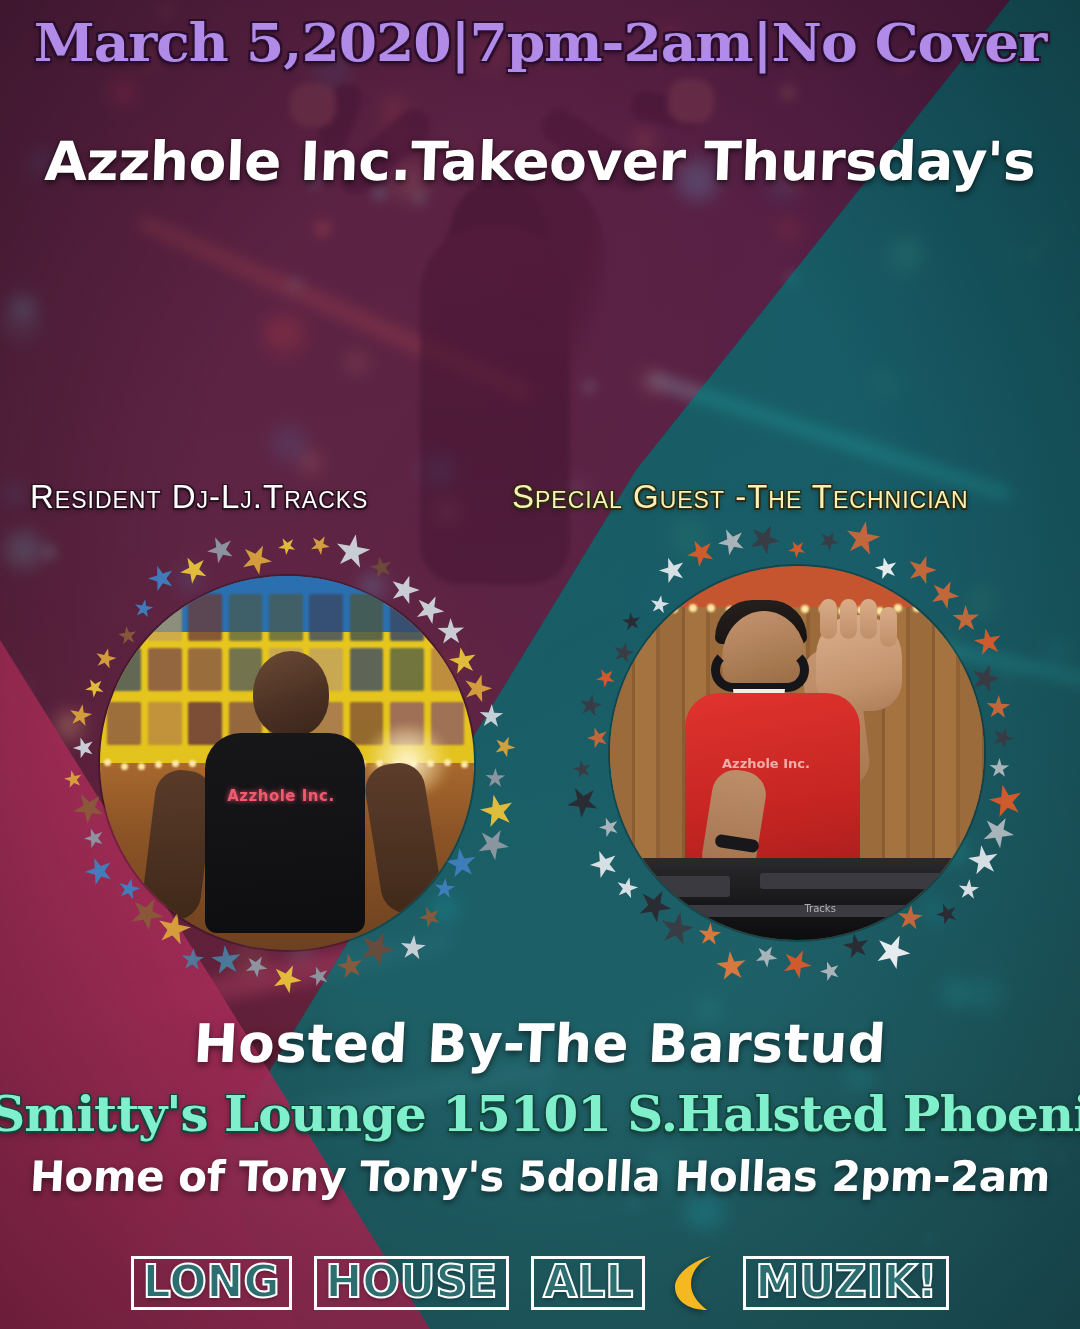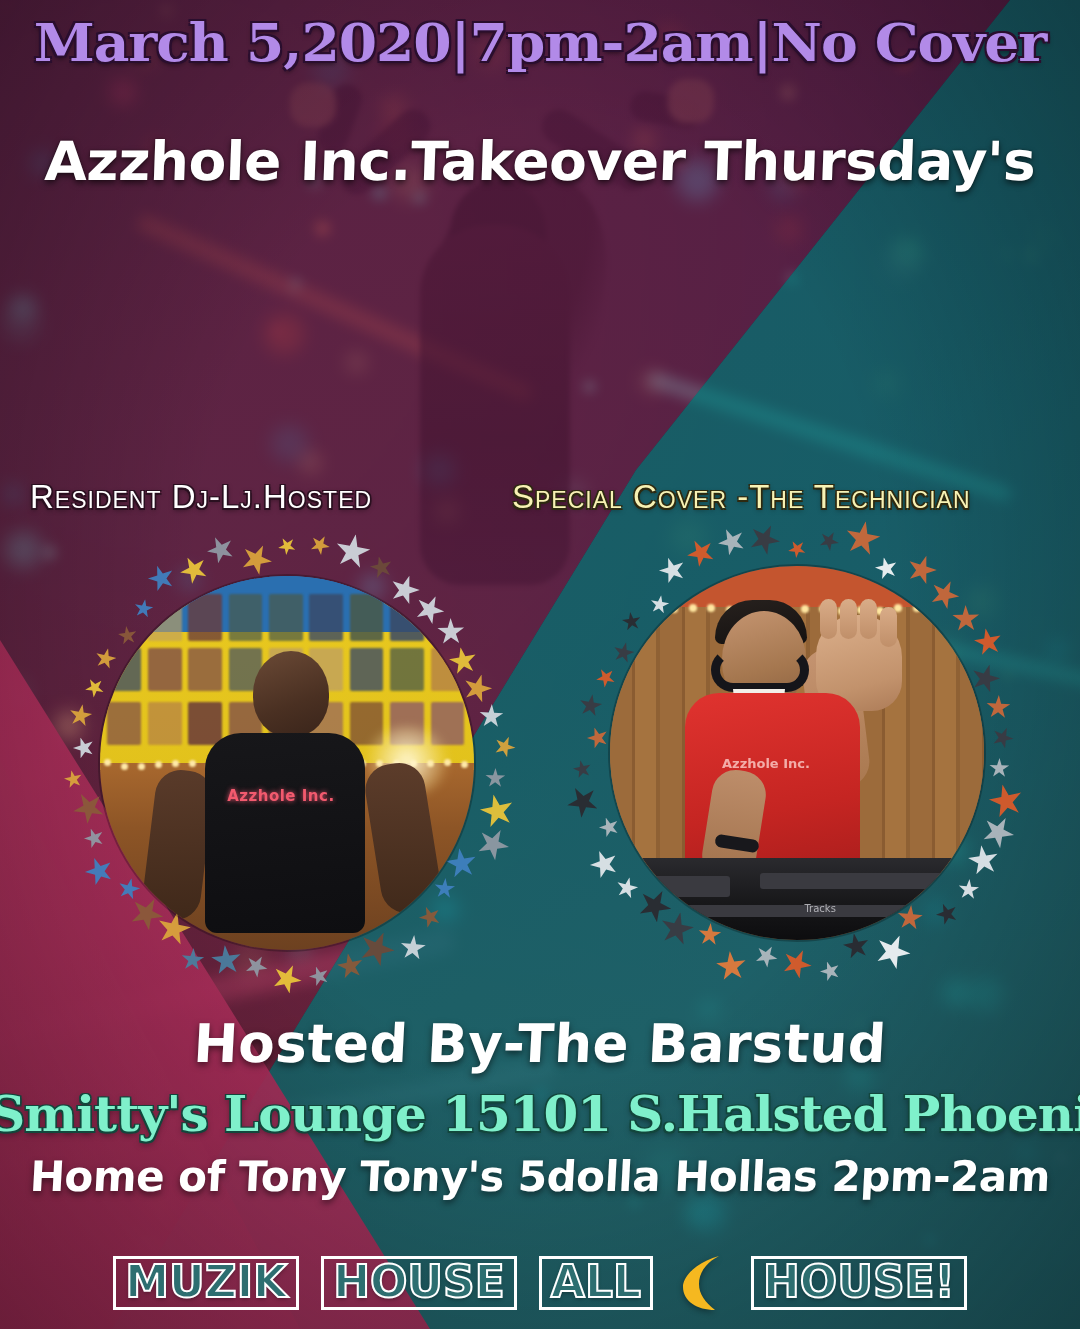--- a/index.html
+++ b/index.html
@@ -435,22 +435,22 @@
     <div class="teal-main2"></div>
     <div class="magenta-wedge"></div>
     <div class="magenta-wedge2"></div>
     <div class="vignette"></div>
   </div>
 
   <div class="line date-line">March 5,2020|7pm-2am|No Cover</div>
   <div class="line title-line">Azzhole Inc.Takeover Thursday's</div>
 
   <div class="djrow">
-    <div class="dj-name dj-left">Resident Dj-Lj.Hosted</div>
-    <div class="dj-name dj-right">Special Cover -The Technician</div>
+    <div class="dj-name dj-left">Resident Dj-Lj.Tracks</div>
+    <div class="dj-name dj-right">Special Guest -The Technician</div>
   </div>
 
   <div class="circ-wrap left">
     <div class="starring" id="stars-left">
         <span style="left: 235px; top: 17.9636px; width: 18px; height: 18px; margin: -9px 0px 0px -9px; background: rgb(232, 195, 58); transform: rotate(-30deg);"></span>
         <span style="left: 267.86px; top: 16.9863px; width: 19.9075px; height: 19.9075px; margin: -9.95375px 0px 0px -9.95375px; background: rgb(217, 163, 60); transform: rotate(29.0174deg);"></span>
         <span style="left: 300.312px; top: 23.2648px; width: 35.2484px; height: 35.2484px; margin: -17.6242px 0px 0px -17.6242px; background: rgb(207, 214, 220); transform: rotate(10.3066deg);"></span>
         <span style="left: 329.041px; top: 39.7214px; width: 22.7409px; height: 22.7409px; margin: -11.3704px 0px 0px -11.3704px; background: rgb(107, 74, 58); transform: rotate(-13.2596deg);"></span>
         <span style="left: 353.156px; top: 61.6975px; width: 29.6773px; height: 29.6773px; margin: -14.8387px 0px 0px -14.8387px; background: rgb(207, 214, 220); transform: rotate(17.8653deg);"></span>
         <span style="left: 377.401px; top: 81.5277px; width: 29.2238px; height: 29.2238px; margin: -14.6119px 0px 0px -14.6119px; background: rgb(207, 214, 220); transform: rotate(24.5234deg);"></span>
@@ -649,24 +649,24 @@
       </div>
       <div class="p2-brand">Tracks</div>
     </div>
   </div>
 
   <div class="line host-line">Hosted By-The Barstud</div>
   <div class="line venue-line">Smitty's Lounge 15101 S.Halsted Phoenix,Il</div>
   <div class="line home-line">Home of Tony Tony's 5dolla Hollas 2pm-2am</div>
 
   <div class="banner">
-    <span class="chip">MUZIK</span>
+    <span class="chip">LONG</span>
     <span class="chip">HOUSE</span>
     <span class="chip">ALL</span>
     <span class="moon">
       <svg width="54" height="58" viewBox="0 0 54 58" aria-hidden="true">
         <path d="M44 2 C22 8, 8 22, 8 33 C8 47, 22 56, 40 56 C30 48, 24 40, 24 30 C24 18, 32 8, 44 2 Z" fill="#f5b820"></path>
       </svg>
     </span>
-    <span class="chip">HOUSE!</span>
+    <span class="chip">MUZIK!</span>
   </div>
 
 </div>
 
 </body></html>

